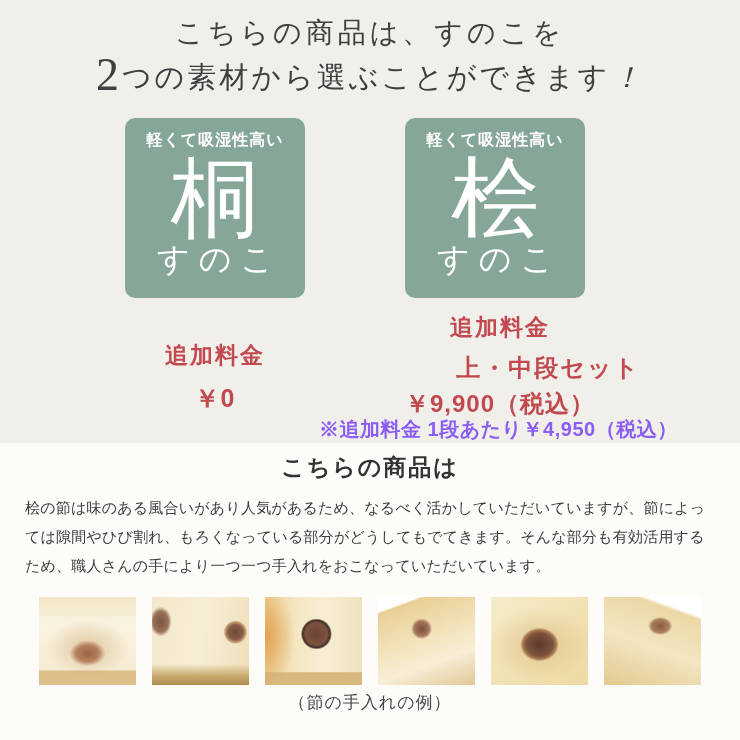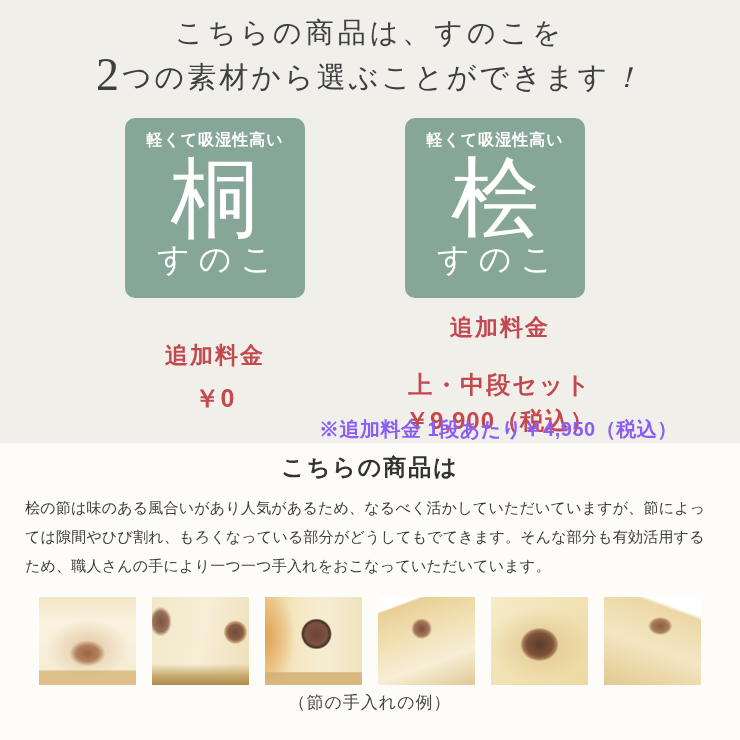--- a/index.html
+++ b/index.html
@@ -21,21 +21,21 @@
   .material-box.right { left:405px; }
   .material-box .feature { margin-top:12px; font-size:16px; font-weight:bold; letter-spacing:1px; }
   .material-box .kanji   { font-size:88px; line-height:92px; font-weight:100; margin-top:1px; }
   .material-box .sub     { font-size:32px; font-weight:300; letter-spacing:9px; text-indent:9px; line-height:30px; }
 
   .price { color:#c2494f; text-align:center; position:absolute; }
   .price-left  { left:105px; top:340px; width:220px; }
   .price-right { left:360px; top:312px; width:280px; }
   .price .pt  { font-size:23px; font-weight:bold; letter-spacing:2px; }
   .price .pv0 { font-size:25px; font-weight:bold; margin-top:11px; letter-spacing:1px; }
-  .price .pset { font-size:24px; font-weight:bold; margin-top:26px; letter-spacing:2px; }
+  .price .pset { font-size:24px; font-weight:bold; margin-top:9px; letter-spacing:2px;text-align:right; }
   .price .pval { font-size:24px; font-weight:bold; margin-top:4px; letter-spacing:1px; }
   .price-note { position:absolute; left:319px; top:416px; width:421px; 
                 color:#8b5cf6; font-size:20px; font-weight:600; letter-spacing:0.5px; }
 
   
   .bottom-section { position:absolute; top:443px; left:0; width:740px; height:297px; background:#fdfcf8; }
   .grain-title { position:absolute; top:9px; left:0; width:740px; text-align:center;
                  font-size:23px; font-weight:bold; color:#333333; letter-spacing:2px; }
   .grain-body { position:absolute; top:50px; left:25px; width:692px;
                 font-size:15px; line-height:29px; color:#3c3c3c; letter-spacing:0.2px; }

